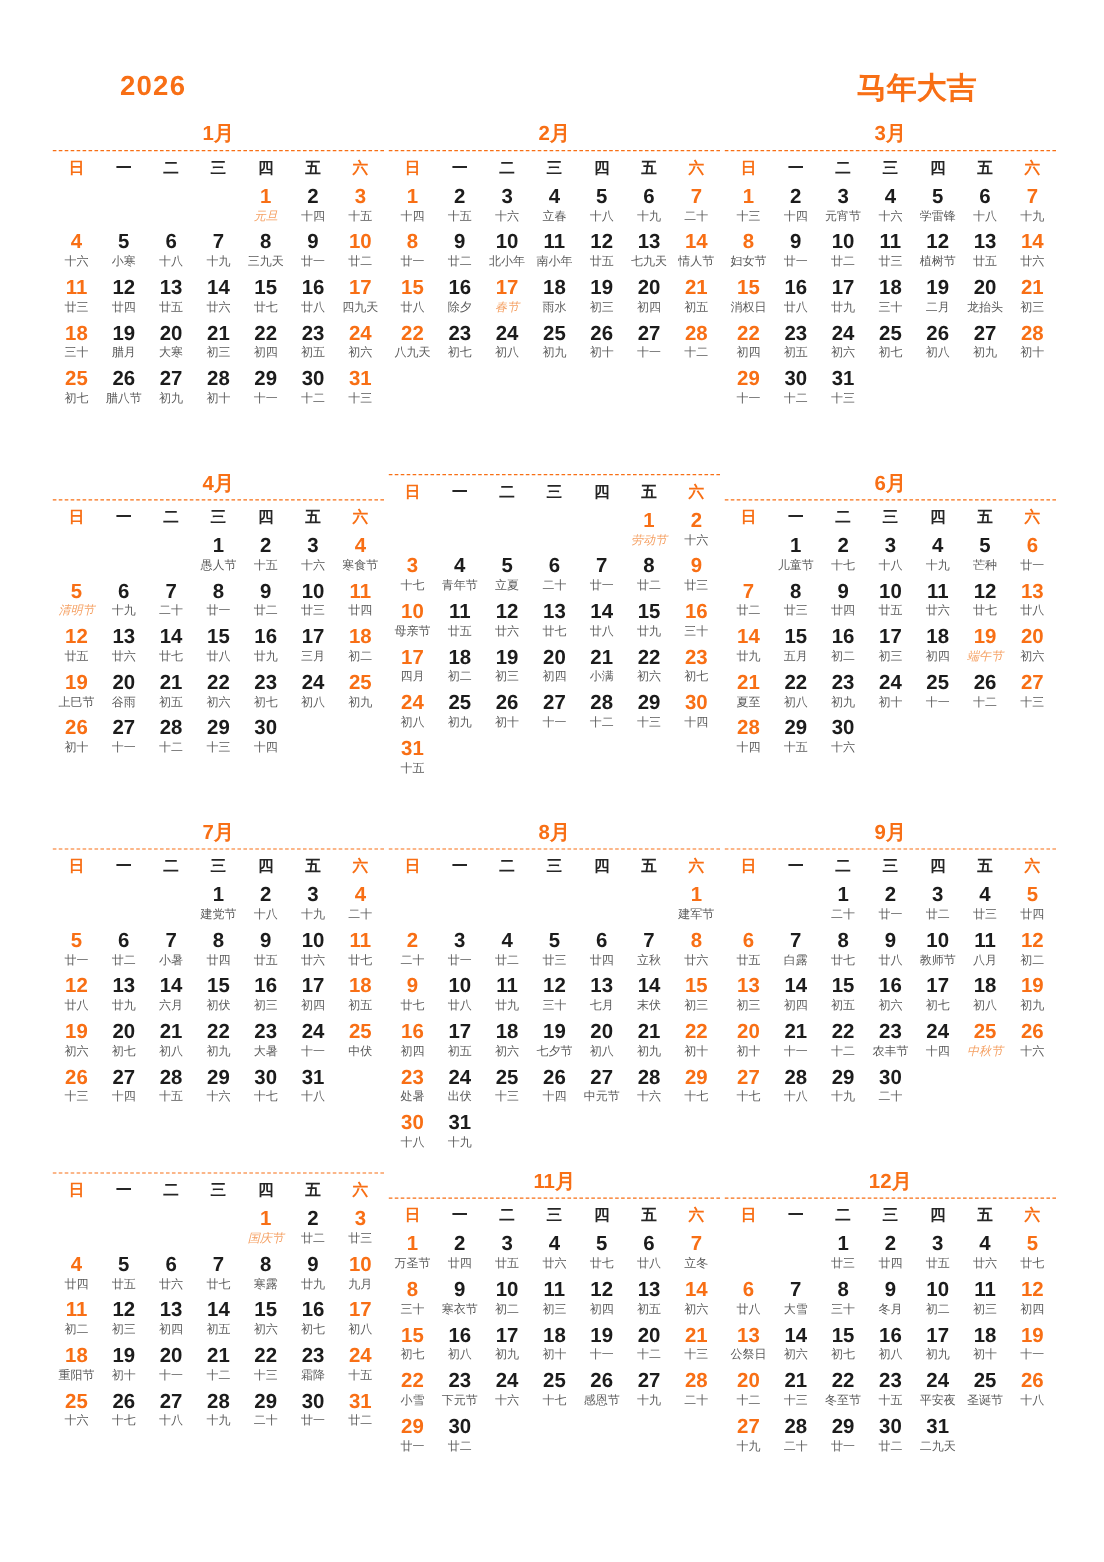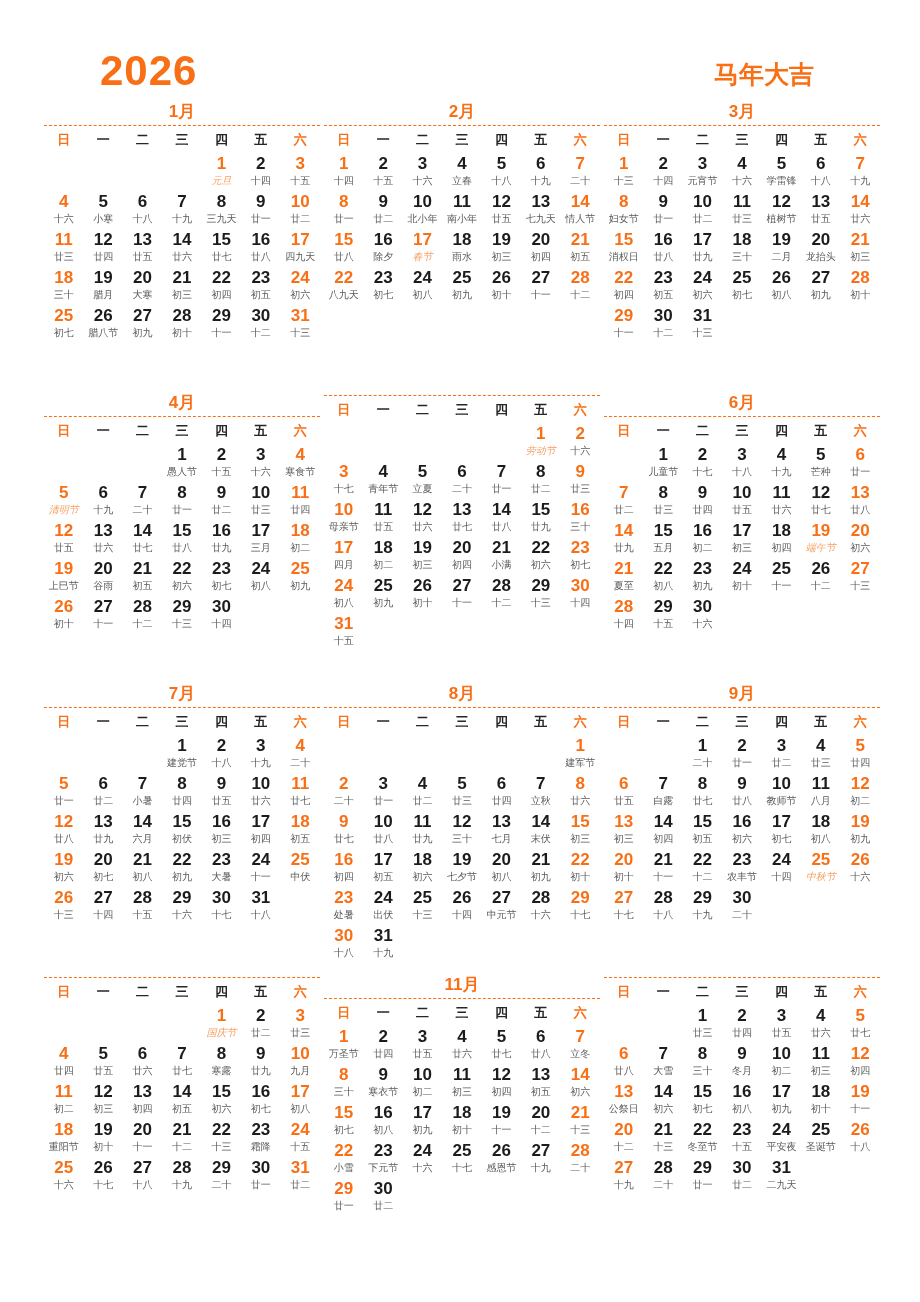--- a/index.html
+++ b/index.html
@@ -1,21 +1,21 @@
 <!DOCTYPE html>
 <html style="--accent: #f86f15; --festival: #f5a063; --lunar: #5a5a5a; --day: #1c1c1c;"><head>
 <meta charset="utf-8">
 <style>
   html,body{margin:0;padding:0;background:#ffffff;}
   .page{
     position:relative;width:920px;height:1302px;background:#ffffff;
     font-family:"Liberation Sans","DejaVu Sans",sans-serif;overflow:hidden;
   }
   .year{
-    position:absolute;left:100px;top:54px;font-size:42px;font-weight:bold;
+    position:absolute;left:100px;top:54px;font-size:23px;font-weight:bold;
     color:var(--accent);letter-spacing:1px;line-height:34px;
   }
   .motto{
     position:absolute;right:106px;top:60px;font-size:25px;font-weight:bold;
     color:var(--accent);line-height:28px;
   }
   .months-grid{
     position:absolute;left:44px;top:101px;width:836px;
     display:grid;grid-template-columns:repeat(3,1fr);column-gap:4px;
     grid-auto-rows:291px;
@@ -1562,20 +1562,21 @@
             <span class="num">29</span>
             <span class="lun">廿一</span>
           </span>
           <span class="day-cell">
             <span class="num">30</span>
             <span class="lun">廿二</span>
           </span>
         </div>
       </section>
       <section class="month">
+        <h2 class="month-title">12月</h2>
         <hr class="month-sep">
         <div class="wk-row">
           <span class="wd we">日</span>
           <span class="wd">一</span>
           <span class="wd">二</span>
           <span class="wd">三</span>
           <span class="wd">四</span>
           <span class="wd">五</span>
           <span class="wd we">六</span>
         </div>

